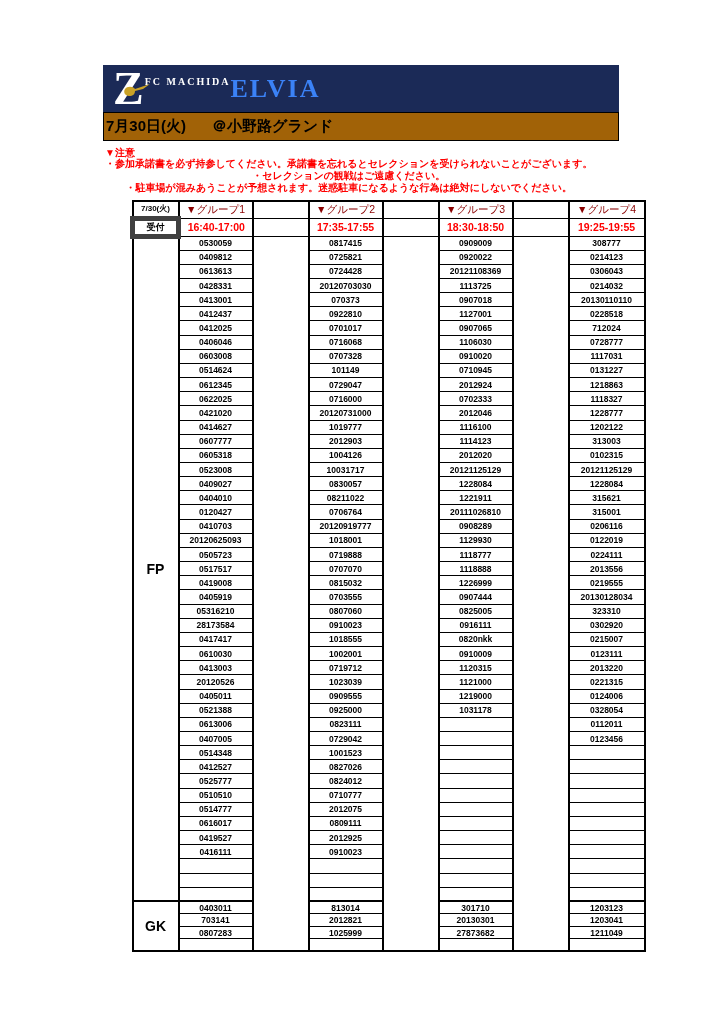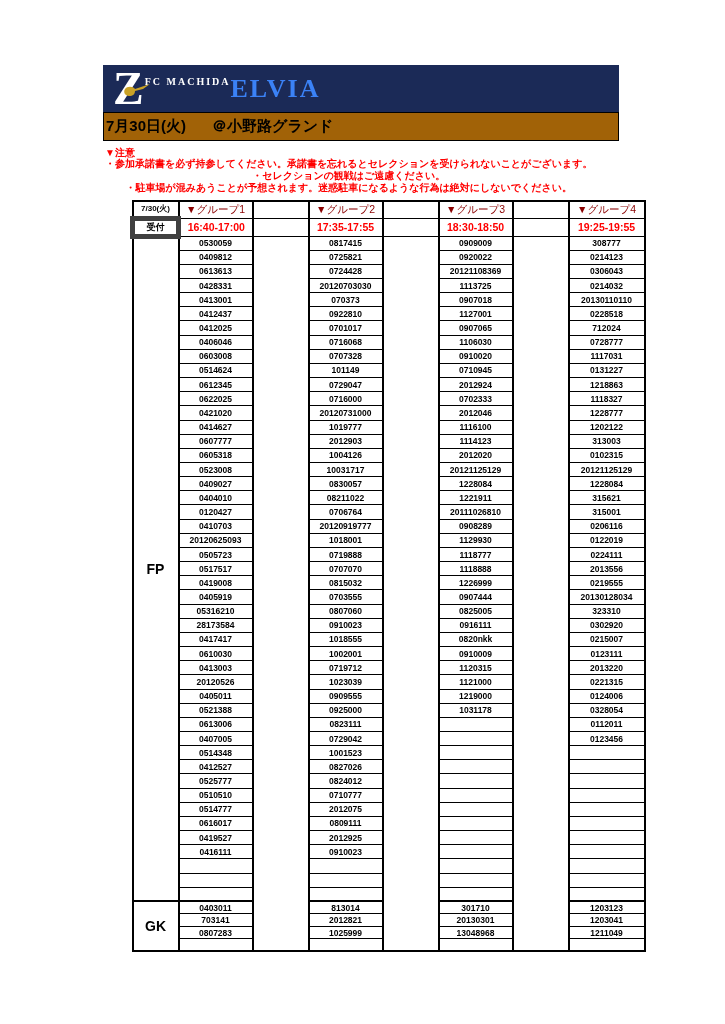--- a/index.html
+++ b/index.html
@@ -576,21 +576,21 @@
           <td class="gap"></td>
           <td class="g">20130301</td>
           <td class="gap"></td>
           <td class="g">1203041</td>
         </tr>
         <tr class="gk">
           <td class="g">0807283</td>
           <td class="gap"></td>
           <td class="g">1025999</td>
           <td class="gap"></td>
-          <td class="g">13048968</td>
+          <td class="g">27873682</td>
           <td class="gap"></td>
           <td class="g">1211049</td>
         </tr>
         <tr class="gk">
           <td class="g"></td>
           <td class="gap"></td>
           <td class="g"></td>
           <td class="gap"></td>
           <td class="g"></td>
           <td class="gap"></td>

